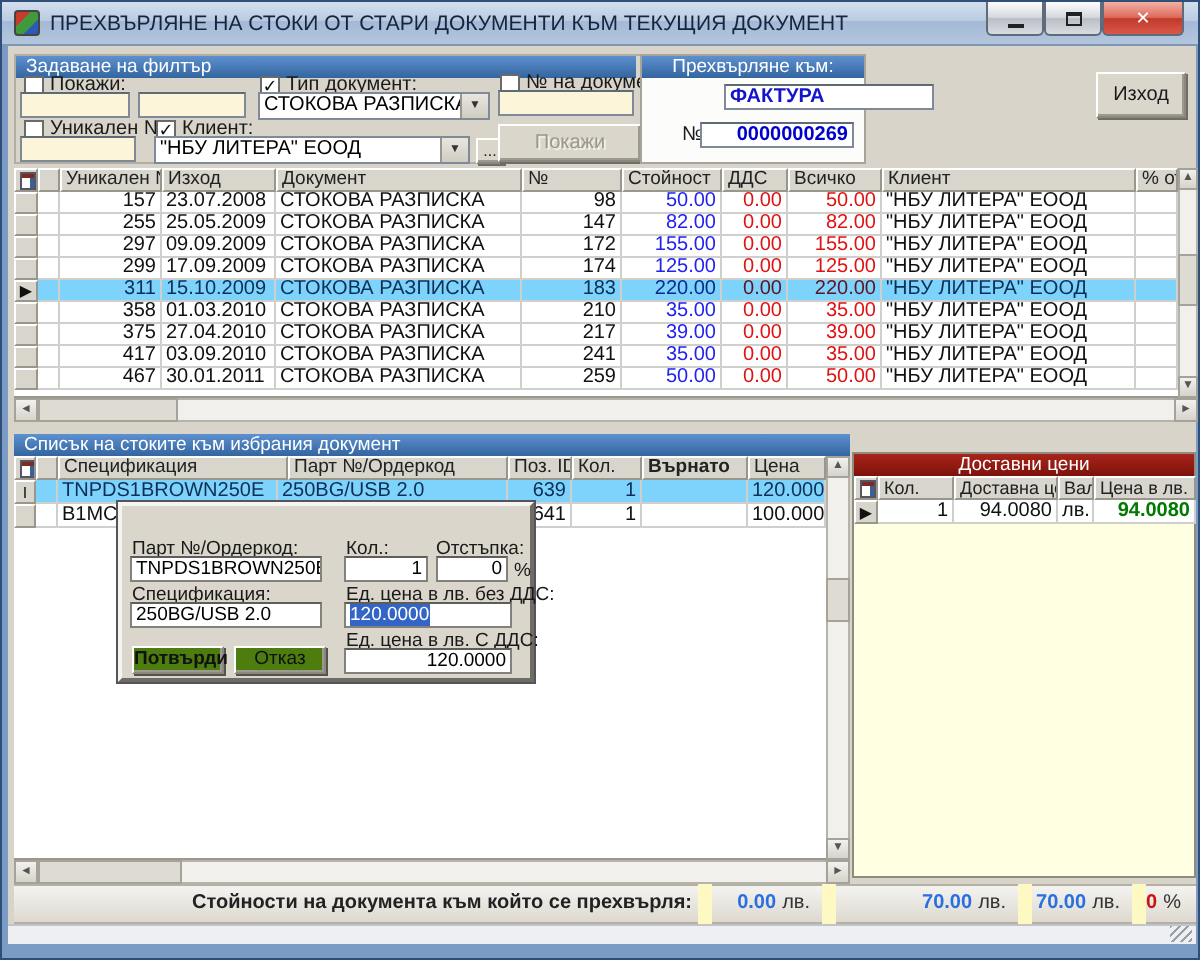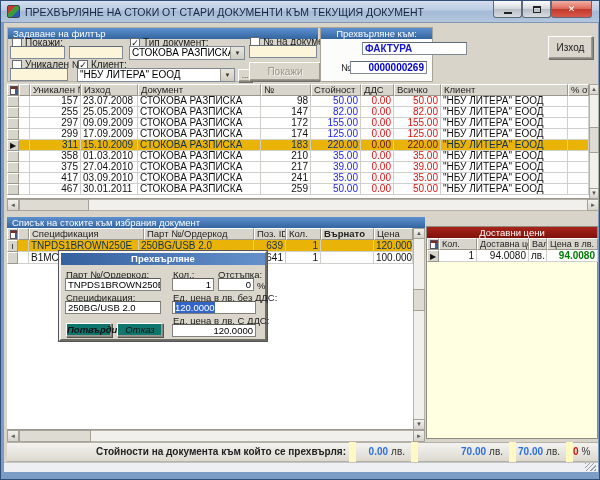--- a/index.html
+++ b/index.html
@@ -47,21 +47,21 @@
   .btn.disabled{color:#9b988b;text-shadow:1px 1px 0 #f2f0e8;}
   
   .gridmount{position:absolute;background:#fff;overflow:hidden;border-bottom:1px solid #9a978d;}
   .ghead,.grow{display:flex;}
   .ghcell,.gcell,.gsel{flex:none;overflow:hidden;white-space:nowrap;}
   .ghcell{background:#d8d5cc;border-top:1px solid #fff;border-left:1px solid #fff;border-right:1px solid #99968c;
     border-bottom:1px solid #99968c;font-size:9.5px;color:#222;padding:0 2px;position:relative;}
   .gcell{background:#fff;border-right:1px solid #cfcfcb;border-bottom:1px solid #cfcfcb;font-size:10px;color:#111;padding:0 2px;}
   .gsel{background:#d8d5cc;border-top:1px solid #fff;border-left:1px solid #fff;border-right:1px solid #99968c;
     border-bottom:1px solid #99968c;font-size:8px;color:#111;text-align:center;}
-  .grow.selected .gcell{background:#eab308;color:#0d2f55;}
+  .grow.selected .gcell{background:#7dd3fc;color:#0d2f55;}
   .grow.selected .gcell.vblue{color:#0a2a8a;}
   .grow.selected .gcell.vred{color:#5e1420;}
   .num{text-align:right;}
   .vblue{color:#2222f0;} .vred{color:#e01212;} .vgreen{color:#007a00;font-weight:bold;}
   .corner-ico{display:inline-block;width:8px;height:9px;background:#fff;border:1px solid #556;
     box-shadow:inset 0 2px 0 #7c2a22,inset -2px 0 0 #3c5f96;margin-top:1px;}
   .delmount .ghcell{font-size:9px;}
   
   .sb{position:absolute;background:#f1f0ed;border:1px solid #b6b3aa;}
   .sbbtn{position:absolute;background:linear-gradient(180deg,#f2f1ee,#d6d3cb);border:1px solid #a5a299;color:#555;
@@ -78,22 +78,22 @@
   .tv{font-weight:bold;} .tvb{color:#2a6fe0;} .tvr{color:#cc1111;} .tu{color:#333;margin-left:3px;}
   
   .dialog{position:absolute;left:58px;top:250px;width:208px;height:90px;background:#dad6cb;z-index:10;
     border:2px solid;border-color:#f5f4ef #6e6c63 #6e6c63 #f5f4ef;box-shadow:0 0 0 1px #55545c;}
   .dlg-title{position:absolute;left:0;top:0;right:0;height:12px;background:linear-gradient(90deg,#35619e,#6390ca);
     color:#fff;font-size:9.5px;line-height:12px;text-align:center;font-weight:bold;}
   .dlg-lbl{position:absolute;font-size:9.5px;color:#1a1a1a;white-space:nowrap;}
   .dinp{position:absolute;background:#fff;border:1px solid #82817b;border-top-color:#5e5d58;font-size:9.5px;
     line-height:11px;padding:0 2px;white-space:nowrap;overflow:hidden;}
   .selhl{background:#3365c6;color:#fff;}
-  .dbtn{position:absolute;background:#0f766e;border:1px solid #8a887e;border-top-color:#fff;border-left-color:#fff;
-    box-shadow:inset -1px -1px 0 #9c9a90,1px 1px 0 #55544c;font-size:9.5px;text-align:center;line-height:12px;color:#111;font-style:italic;}
+  .dbtn{position:absolute;background:#4d7c0f;border:1px solid #8a887e;border-top-color:#fff;border-left-color:#fff;
+    box-shadow:inset -1px -1px 0 #9c9a90,1px 1px 0 #55544c;font-size:9.5px;text-align:center;line-height:12px;color:#111;}
 </style>
 </head>
 <body>
 
 <div class="window">
 
   <div class="titlebar">
     <span class="app-icon"></span>
     <span class="title-text">ПРЕХВЪРЛЯНЕ НА СТОКИ ОТ СТАРИ ДОКУМЕНТИ КЪМ ТЕКУЩИЯ ДОКУМЕНТ</span>
   </div>
@@ -361,21 +361,20 @@
       <div class="totcell" style="width: 62px;"><span class="tv tvb">0.00</span><span class="tu">лв.</span></div>
       <div class="totcell" style="width: 98px;"><span class="tv tvb">70.00</span><span class="tu">лв.</span></div>
       <div class="totcell" style="width: 57px;"><span class="tv tvb">70.00</span><span class="tu">лв.</span></div>
       <div class="totcell" style="width: 29px;"><span class="tv tvr">0</span><span class="tu">%</span></div>
     </div>
 
   <div class="statusstrip"></div>
   <span class="grip"></span>
 
   <div class="dialog">
-    <div class="dlg-title">Прехвърляне</div>
     <span class="dlg-lbl" style="left:5px;top:16px;">Парт №/Ордеркод:</span>
     <div class="dinp" style="left:4px;top:25px;width:96px;height:13px;">TNPDS1BROWN250E</div>
     <span class="dlg-lbl" style="left:5px;top:39px;">Спецификация:</span>
     <div class="dinp" style="left:4px;top:48px;width:96px;height:13px;">250BG/USB 2.0</div>
     <span class="dlg-lbl" style="left:112px;top:16px;">Кол.:</span>
     <div class="dinp" style="left:111px;top:25px;width:42px;height:13px;text-align:right;">1</div>
     <span class="dlg-lbl" style="left:157px;top:16px;">Отстъпка:</span>
     <div class="dinp" style="left:157px;top:25px;width:36px;height:13px;text-align:right;">0</div>
     <span class="dlg-lbl" style="left:196px;top:27px;">%</span>
     <span class="dlg-lbl" style="left:112px;top:39px;">Ед. цена в лв. без ДДС:</span>

